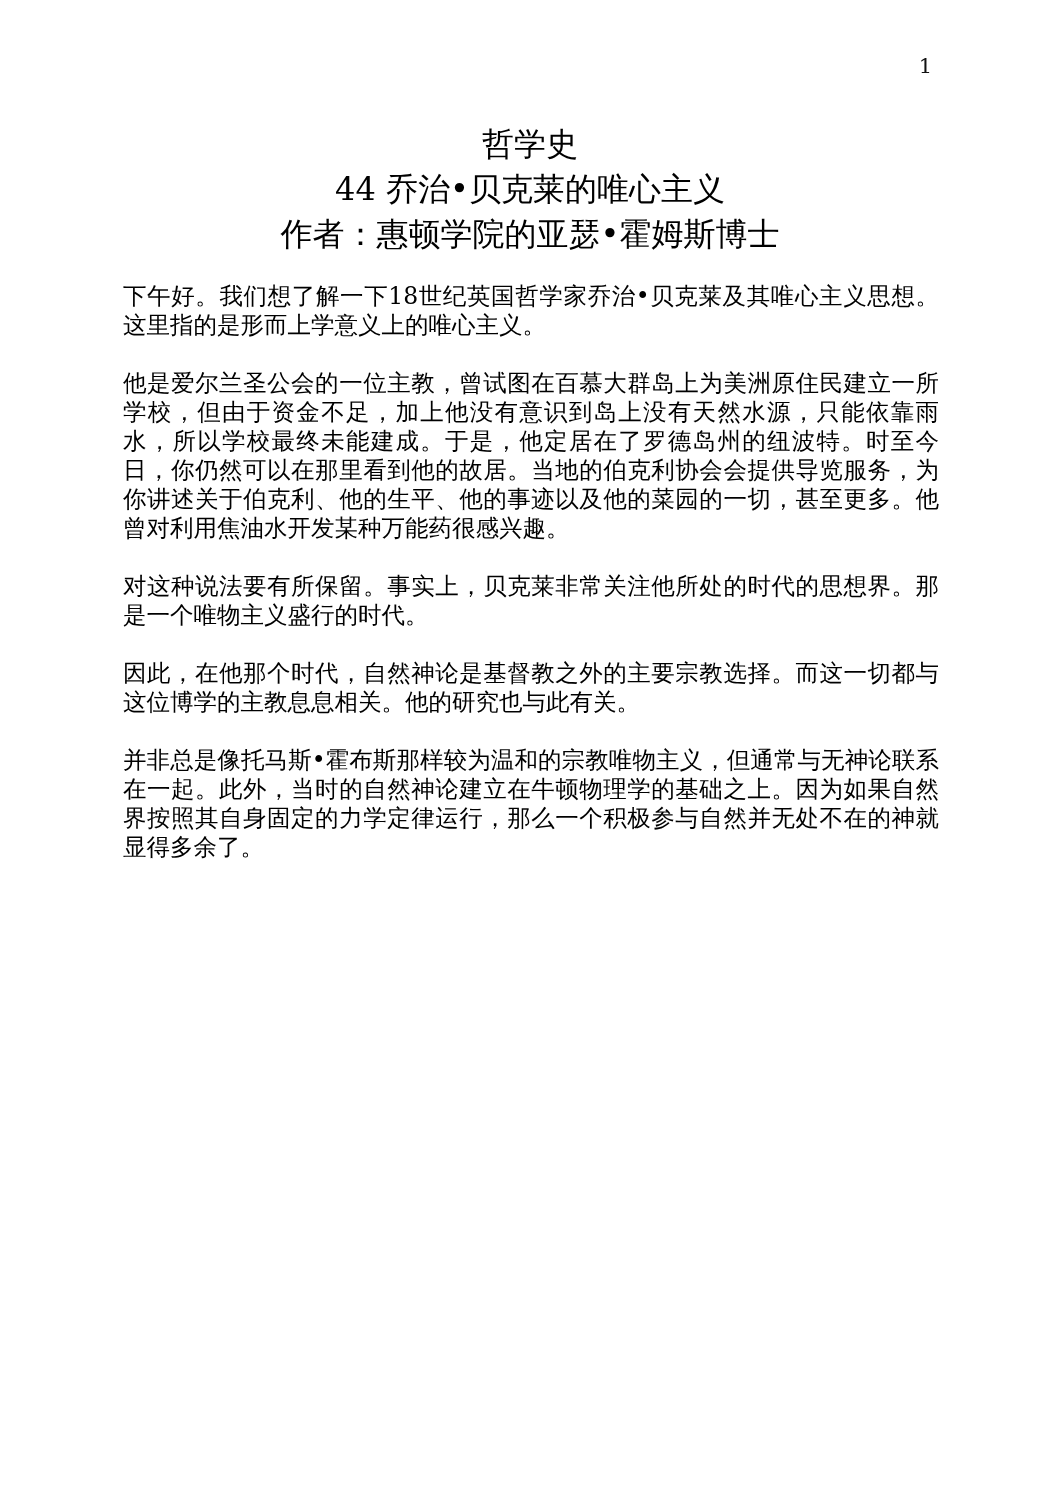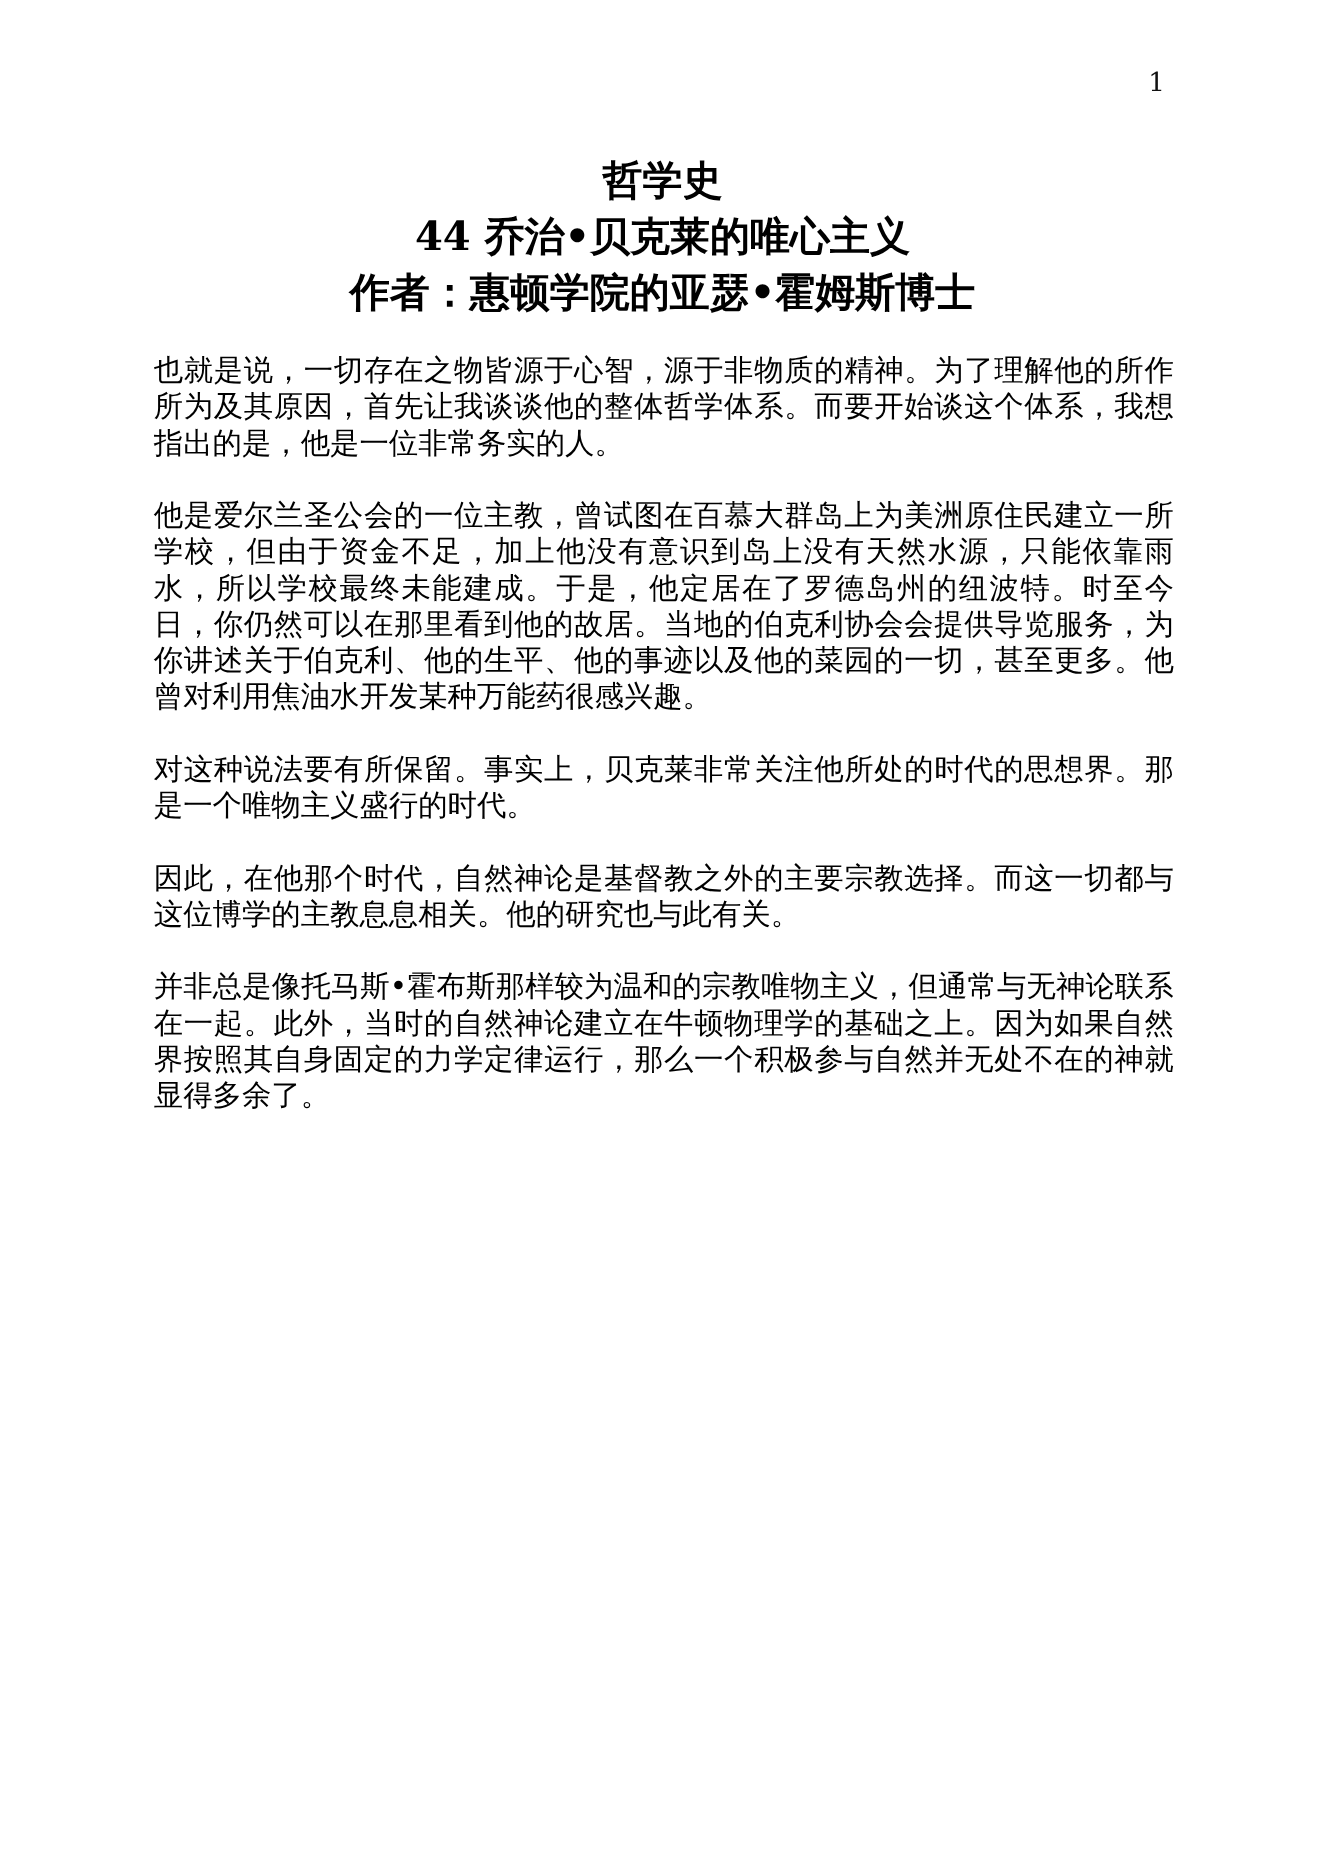--- a/index.html
+++ b/index.html
@@ -21,21 +21,21 @@
     top: 56px;
     right: 126px;
     font-size: 21px;
     line-height: 1;
     color: #111;
   }
   .title-block {
     padding-top: 122px;
     margin: 0 120px 0 122px;
     text-align: center;
-    font-weight: 700;
+    font-weight: 400;
     font-size: 32px;
     line-height: 45px;
   }
   .title-line {
     white-space: nowrap;
   }
   .body-text {
     margin: 25px 119px 0 123px;
     font-size: 23.5px;
     line-height: 29px;
@@ -53,20 +53,20 @@
 
   <div class="page-number">1</div>
 
   <header class="title-block">
     <div class="title-line">哲学史</div>
     <div class="title-line">44 乔治•贝克莱的唯心主义</div>
     <div class="title-line">作者：惠顿学院的亚瑟•霍姆斯博士</div>
   </header>
 
   <main class="body-text">
-    <p>也就是说，一切存在之物皆源于心智，源于非物质的精神。为了理解他的所作所为及其原因，首先让我谈谈他的整体哲学体系。而要开始谈这个体系，我想指出的是，他是一位非常务实的人。</p>
+    <p>下午好。我们想了解一下18世纪英国哲学家乔治•贝克莱及其唯心主义思想。这里指的是形而上学意义上的唯心主义。</p>
     <p>他是爱尔兰圣公会的一位主教，曾试图在百慕大群岛上为美洲原住民建立一所学校，但由于资金不足，加上他没有意识到岛上没有天然水源，只能依靠雨水，所以学校最终未能建成。于是，他定居在了罗德岛州的纽波特。时至今日，你仍然可以在那里看到他的故居。当地的伯克利协会会提供导览服务，为你讲述关于伯克利、他的生平、他的事迹以及他的菜园的一切，甚至更多。他曾对利用焦油水开发某种万能药很感兴趣。</p>
     <p>对这种说法要有所保留。事实上，贝克莱非常关注他所处的时代的思想界。那是一个唯物主义盛行的时代。</p>
     <p>因此，在他那个时代，自然神论是基督教之外的主要宗教选择。而这一切都与这位博学的主教息息相关。他的研究也与此有关。</p>
     <p>并非总是像托马斯•霍布斯那样较为温和的宗教唯物主义，但通常与无神论联系在一起。此外，当时的自然神论建立在牛顿物理学的基础之上。因为如果自然界按照其自身固定的力学定律运行，那么一个积极参与自然并无处不在的神就显得多余了。</p>
   </main>
 
 </div>
 
 </body></html>

